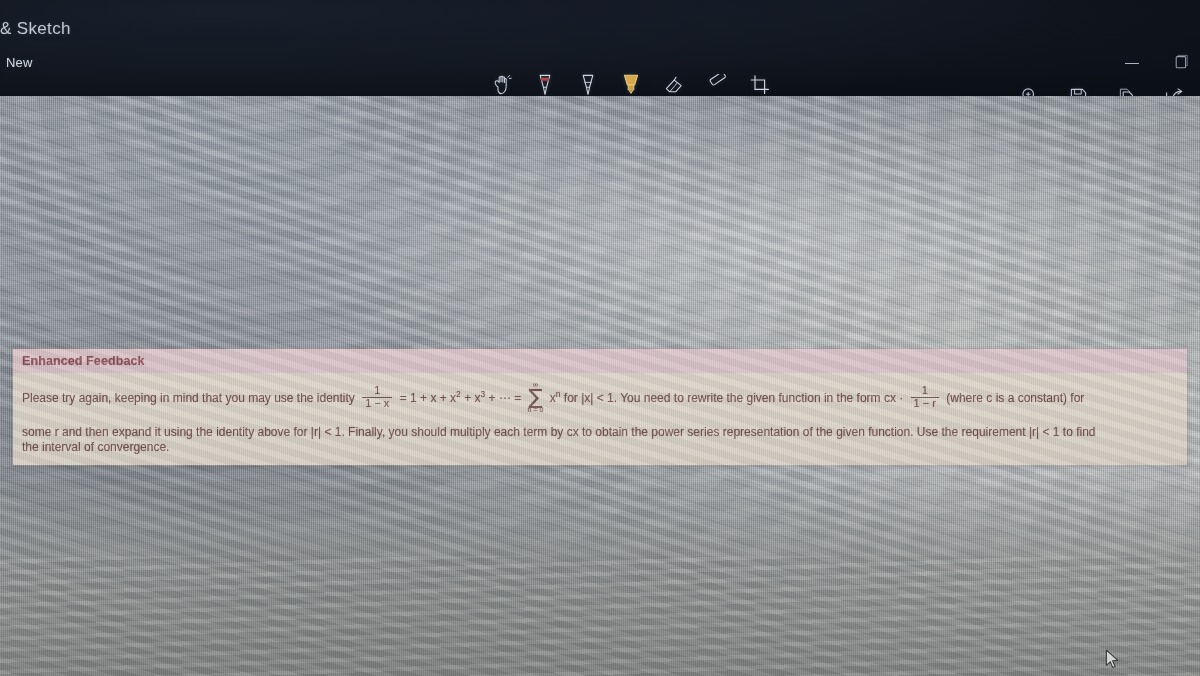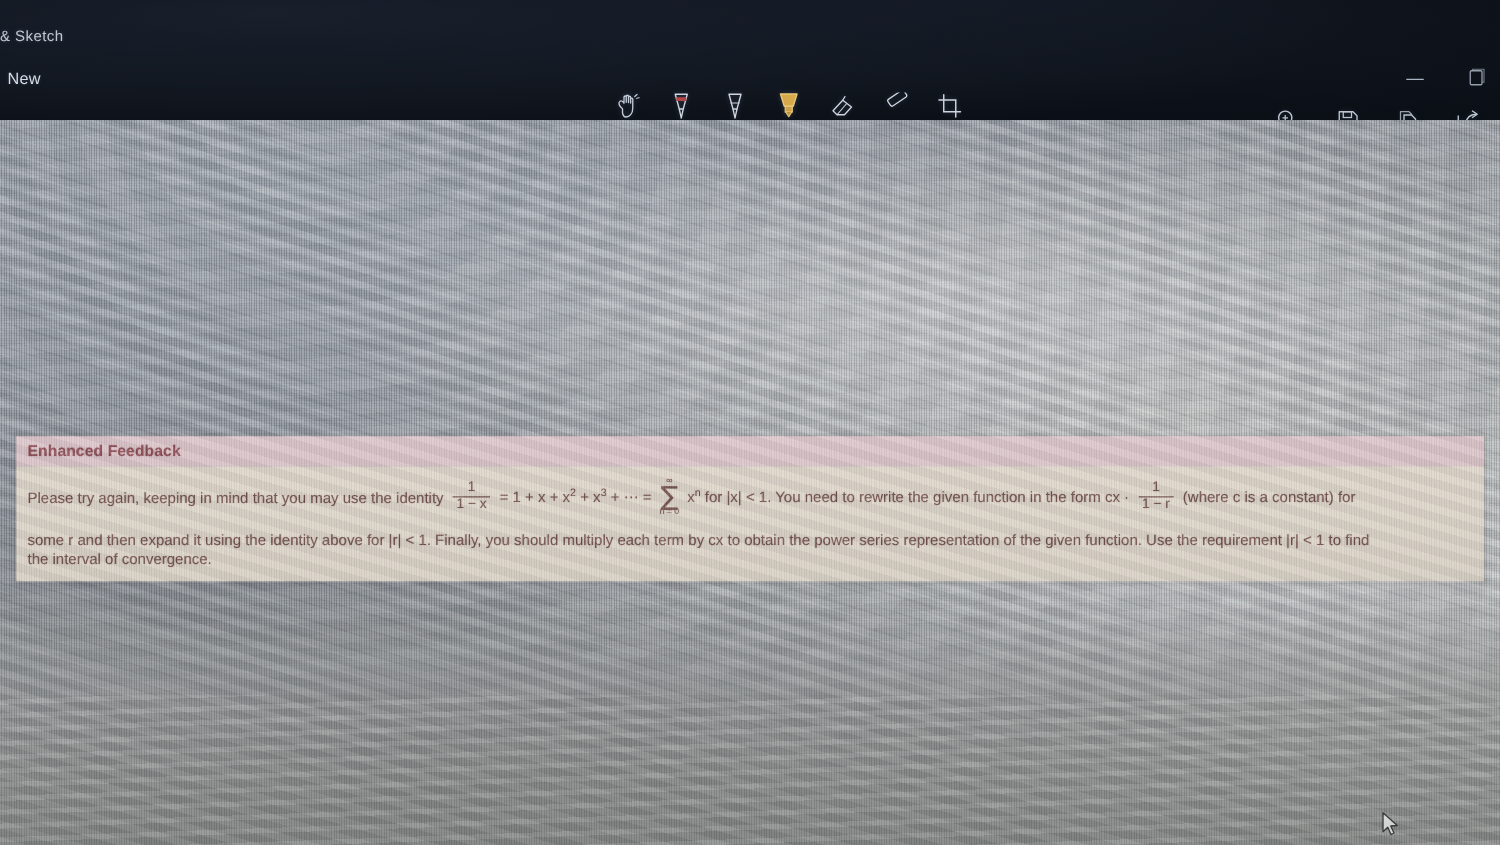--- a/index.html
+++ b/index.html
@@ -38,21 +38,21 @@
 
   .title-bar {
     position: absolute;
     left: 0; top: 18px;
     height: 22px;
     padding-left: 0px;
     display: flex; align-items: center;
   }
   .title-text {
     color: #cfd6e0;
-    font-size: 12px;
+    font-size: 17px;
     letter-spacing: 0.35px;
     opacity: .92;
     text-shadow: 0 0 3px rgba(170,190,220,.25);
     margin-left: 0px;
   }
 
   .new-row {
     position: absolute;
     left: 0px; top: 52px;
     display: flex; align-items: center; gap: 18px; flex-direction: column;

